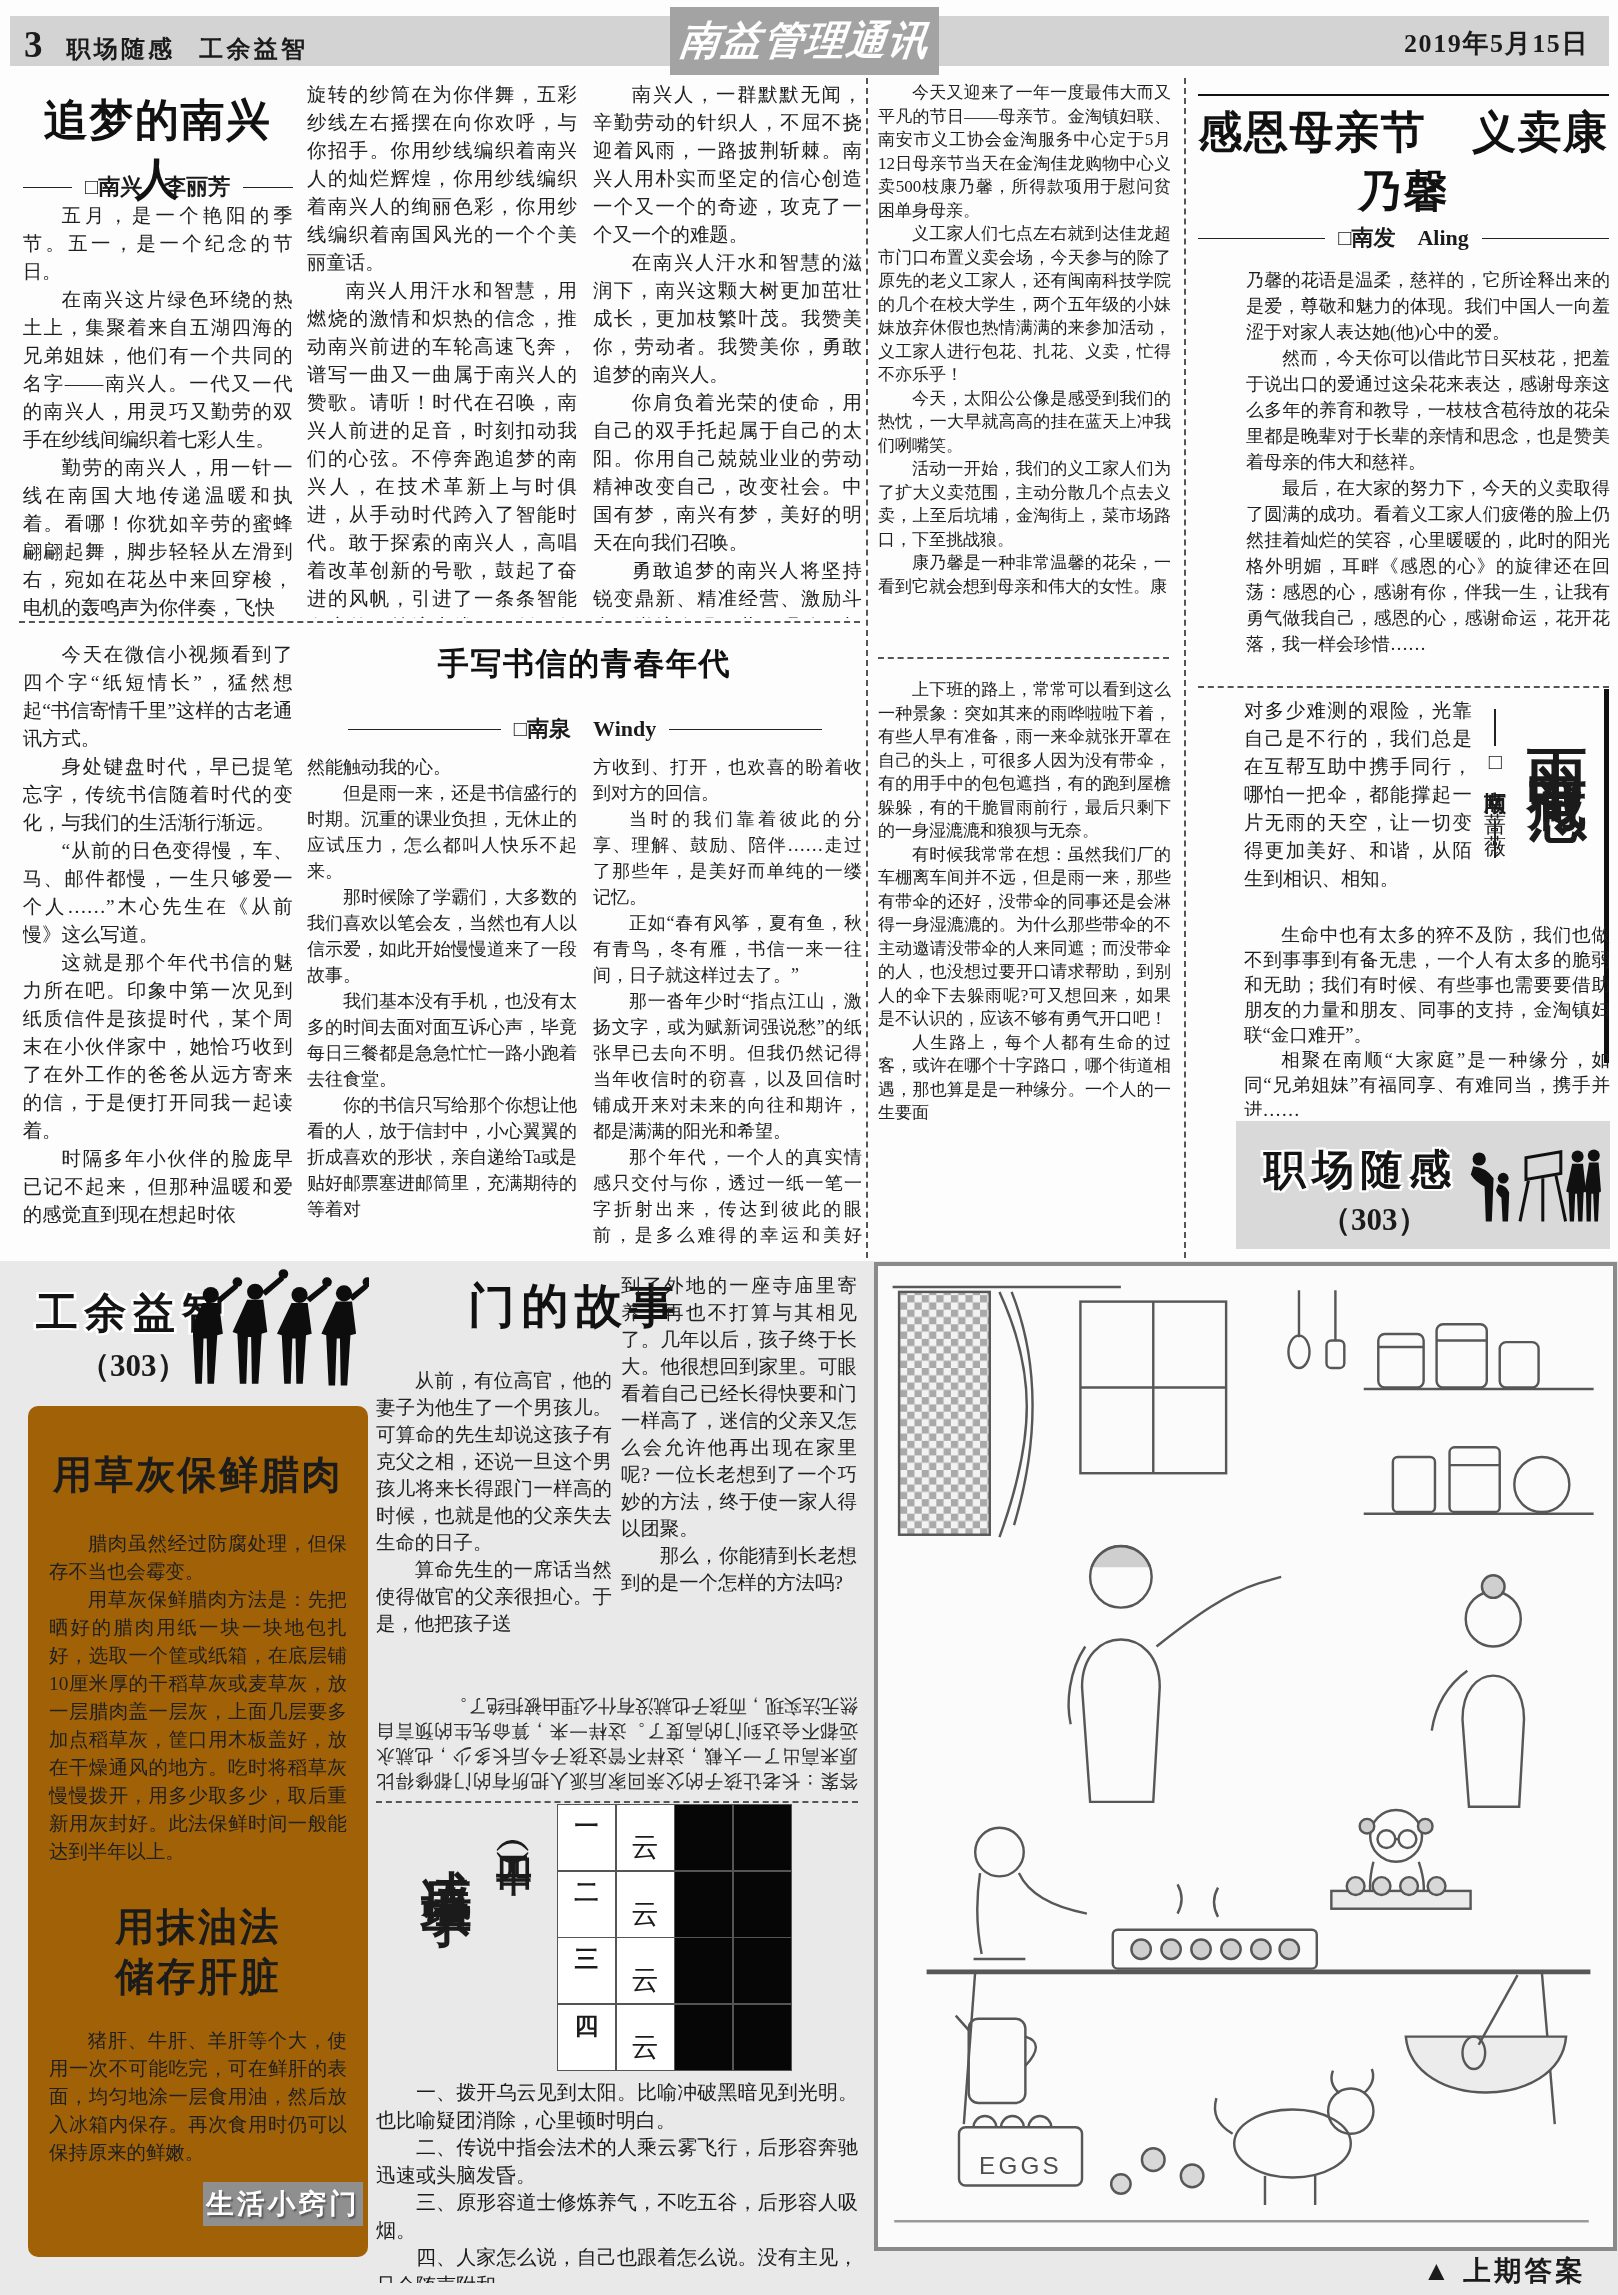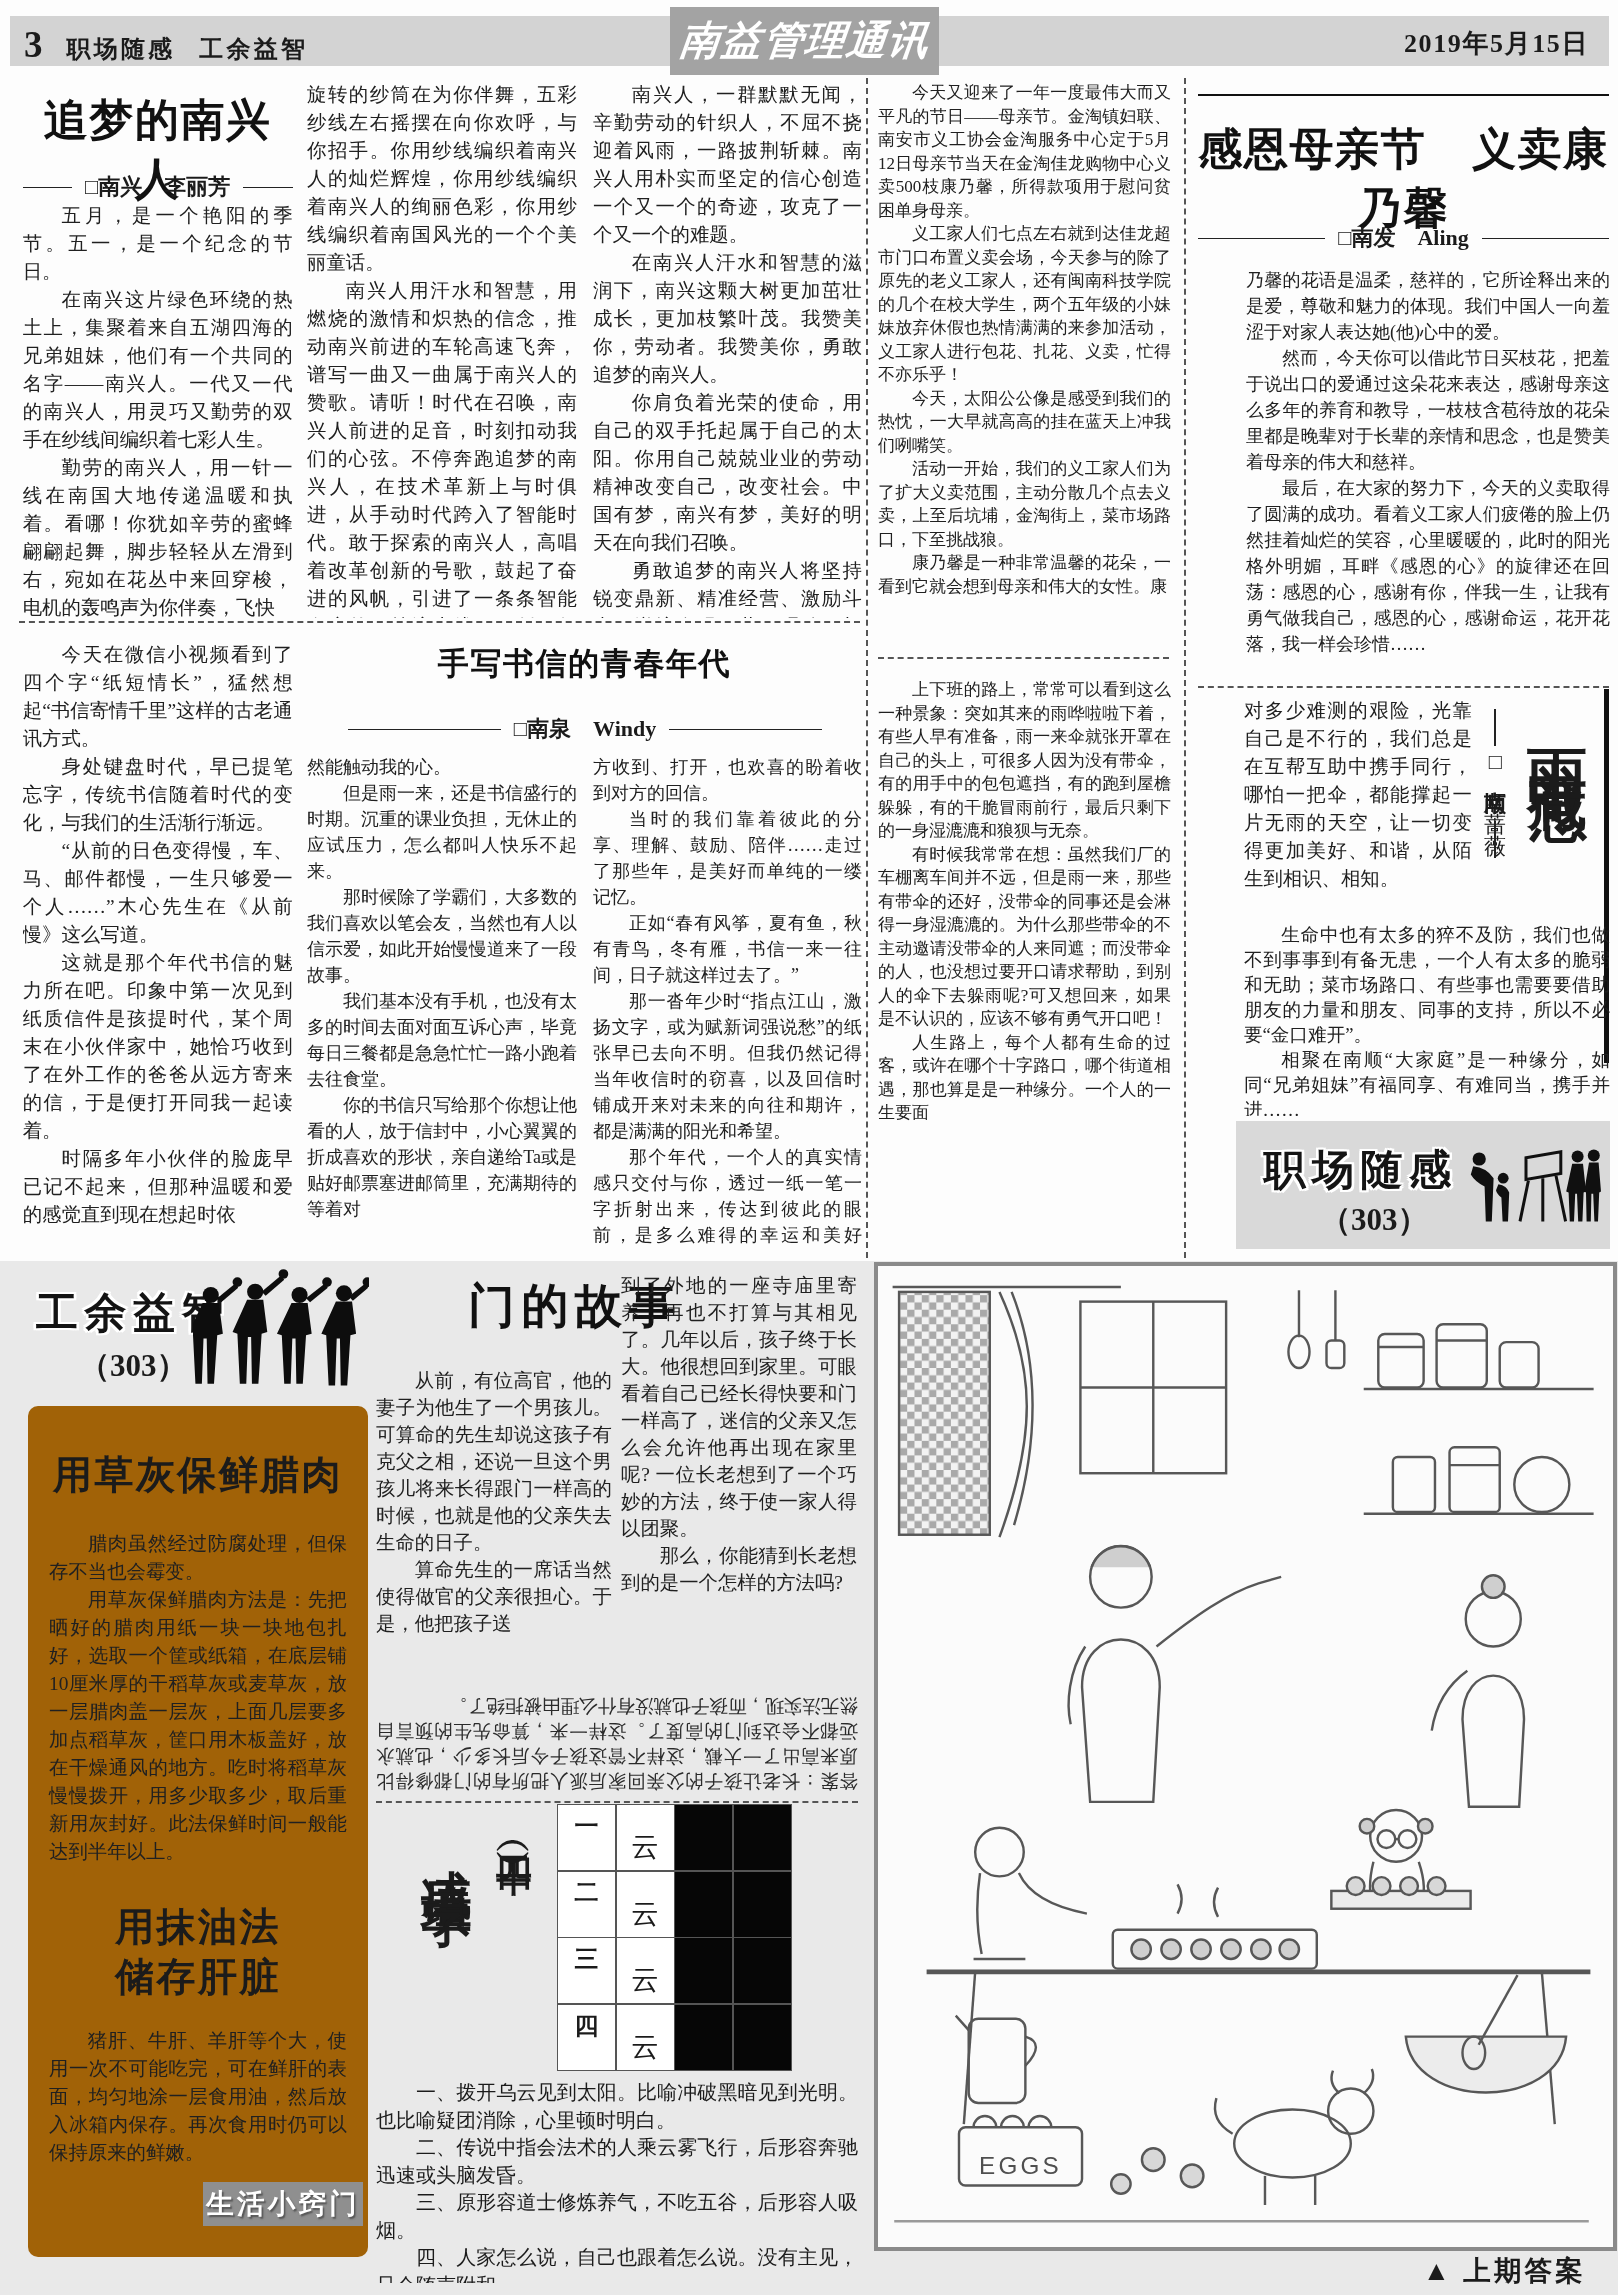--- a/index.html
+++ b/index.html
@@ -125,21 +125,21 @@
   </div>
 
   <div class="abs body-txt small-col clip" style="left:878px;top:81px;width:293px;height:573px;">
     <p>今天又迎来了一年一度最伟大而又平凡的节日——母亲节。金淘镇妇联、南安市义工协会金淘服务中心定于5月12日母亲节当天在金淘佳龙购物中心义卖500枝康乃馨，所得款项用于慰问贫困单身母亲。</p>
       <p>义工家人们七点左右就到达佳龙超市门口布置义卖会场，今天参与的除了原先的老义工家人，还有闽南科技学院的几个在校大学生，两个五年级的小妹妹放弃休假也热情满满的来参加活动，义工家人进行包花、扎花、义卖，忙得不亦乐乎！</p>
       <p>今天，太阳公公像是感受到我们的热忱，一大早就高高的挂在蓝天上冲我们咧嘴笑。</p>
     <p>活动一开始，我们的义工家人们为了扩大义卖范围，主动分散几个点去义卖，上至后坑埔，金淘街上，菜市场路口，下至挑战狼。</p>
       <p>康乃馨是一种非常温馨的花朵，一看到它就会想到母亲和伟大的女性。康</p>
   </div>
   <div class="abs" style="left:1198px;top:94px;width:411px;border-top:2.4px solid #111;"></div>
-  <div class="abs headline" style="left:1198px;top:120px;width:411px;font-size:44px;">感恩母亲节　义卖康乃馨</div>
+  <div class="abs headline" style="left:1198px;top:103px;width:411px;font-size:44px;">感恩母亲节　义卖康乃馨</div>
   <div class="abs byline" style="left:1198px;top:223px;width:411px;">
     <span class="rule"></span>
     <span class="who">□南发　Aling</span>
     <span class="rule"></span>
   </div>
   <div class="abs body-txt mid-col clip" style="left:1246px;top:267px;width:364px;height:418px;">
     <p class="cont">乃馨的花语是温柔，慈祥的，它所诠释出来的是爱，尊敬和魅力的体现。我们中国人一向羞涩于对家人表达她(他)心中的爱。</p>
       <p>然而，今天你可以借此节日买枝花，把羞于说出口的爱通过这朵花来表达，感谢母亲这么多年的养育和教导，一枝枝含苞待放的花朵里都是晚辈对于长辈的亲情和思念，也是赞美着母亲的伟大和慈祥。</p>
       <p>最后，在大家的努力下，今天的义卖取得了圆满的成功。看着义工家人们疲倦的脸上仍然挂着灿烂的笑容，心里暖暖的，此时的阳光格外明媚，耳畔《感恩的心》的旋律还在回荡：感恩的心，感谢有你，伴我一生，让我有勇气做我自己，感恩的心，感谢命运，花开花落，我一样会珍惜……</p>
   </div>
@@ -154,21 +154,21 @@
   </div>
   <div class="abs" style="left:1479px;top:706px;width:32px;display:flex;flex-direction:column;align-items:center;">
     <div class="vbar"></div>
     <span class="vert" style="font-size:22px;font-weight:700;">□南顺</span>
     <span class="vert" style="font-size:22px;margin-top:21px;">蔷　薇</span>
     <div class="vbar"></div>
   </div>
   <div class="abs vert" style="left:1516px;top:702px;font-size:60px;font-weight:900;letter-spacing:11.3px;">雨中有感</div>
   <div class="abs" style="left:1604px;top:689px;width:4.9px;height:374px;background:#111;"></div>
   <div class="abs body-txt rain-wide clip" style="left:1244px;top:922px;width:366px;height:194px;">
-    <p>生命中也有太多的猝不及防，我们也做不到事事到有备无患，一个人有太多的脆弱和无助；菜市场路口、有些事也需要要借助朋友的力量和朋友、同事的支持，所以不必要“金口难开”。</p>
+    <p>生命中也有太多的猝不及防，我们也做不到事事到有备无患，一个人有太多的脆弱和无助；我们有时候、有些事也需要要借助朋友的力量和朋友、同事的支持，金淘镇妇联“金口难开”。</p>
       <p>相聚在南顺“大家庭”是一种缘分，如同“兄弟姐妹”有福同享、有难同当，携手并进……</p>
   </div>
 
   <div class="abs graybox" style="left:1236px;top:1121px;width:374px;height:128px;">
     <span class="bubble" style="position:absolute;left:27.5px;top:21px;font-size:42px;">职场随感</span>
     <span style="position:absolute;left:84px;top:78px;font-size:31px;font-weight:700;">（303）</span>
     <svg width="138" height="113" viewBox="0 0 230 145" style="position:absolute;right:6.5px;top:6.5px;">
       <g fill="#101010">
         <circle cx="22" cy="30" r="11"></circle>
         <path d="M12 42 q22 2 34 20 l-3 72 h-10 l-2 -58 q-16 -8 -23 -20z"></path>

